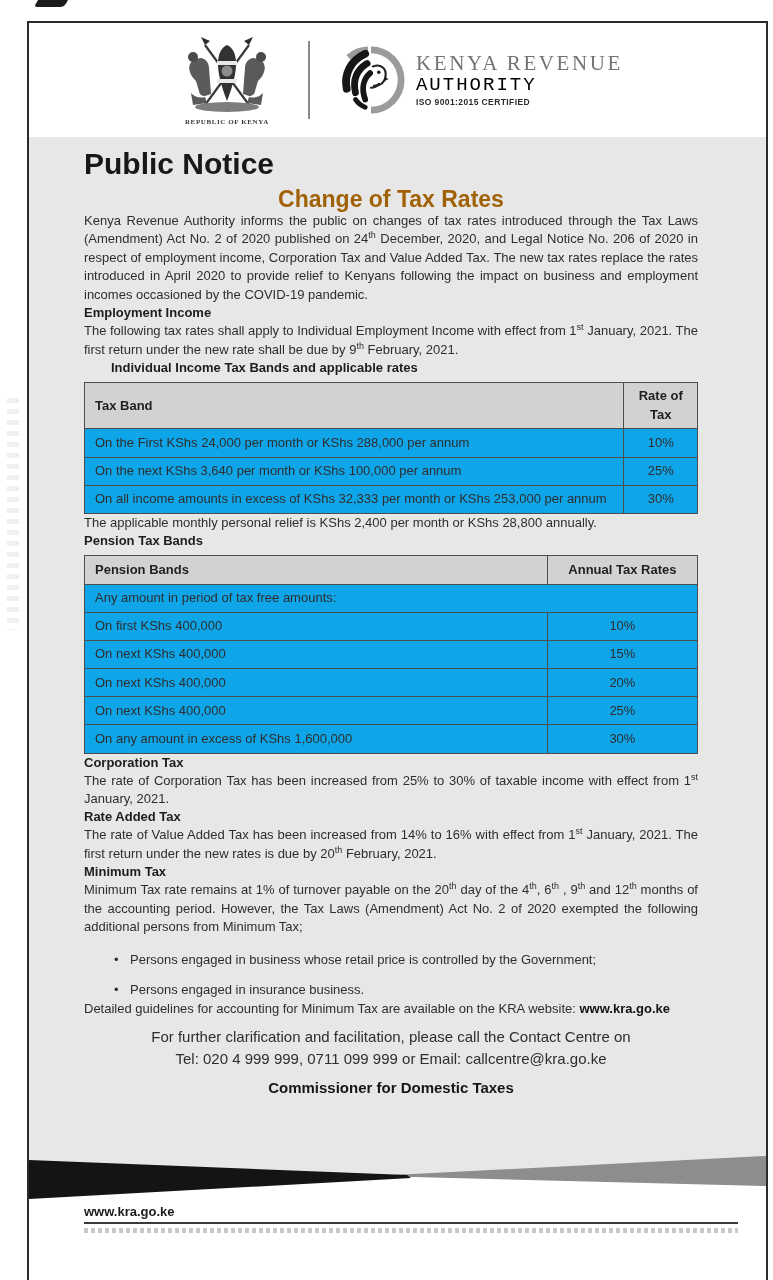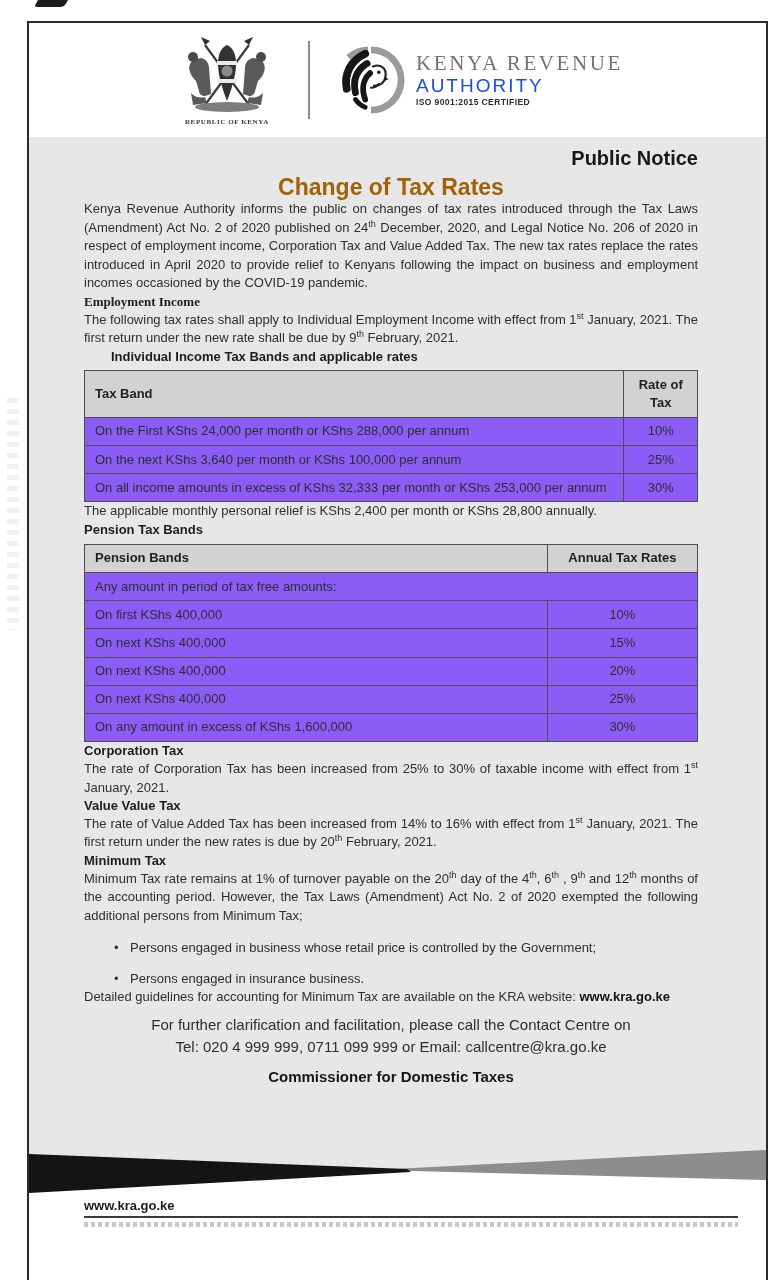--- a/index.html
+++ b/index.html
@@ -34,55 +34,55 @@
     letter-spacing:.6px;color:#3a3a3a;margin-top:1px;white-space:nowrap;
   }
   .logo-divider{width:2px;height:78px;background:#8a8a8a;}
   .kra-logo{display:flex;align-items:center;gap:10px;}
   .kra-text{display:flex;flex-direction:column;line-height:1;}
   .kra-name1{
     font-family:"Liberation Serif", serif;font-size:21px;letter-spacing:2.6px;
     color:#737373;white-space:nowrap;
   }
   .kra-name2{
-    font-family:Liberation Sans, sans-serif;font-size:19px;letter-spacing:2px;
-    color:#1d4ed8;margin-top:2px;
+    font-family:Liberation Mono, monospace;font-size:19px;letter-spacing:2px;
+    color:#000000;margin-top:2px;
   }
   .kra-iso{
     font-size:8.5px;font-weight:bold;color:#2c2c2c;letter-spacing:.4px;margin-top:3px;
   }
   
   .content{
     flex:1 1 auto;overflow:hidden;background:#e7e7e7;
     padding:10px 68px 4px 55px;
   }
   .title{
-    text-align:right;font-weight:bold;font-size:20px;line-height:1.15;
+    text-align:left;font-weight:bold;font-size:30px;line-height:1.15;
     color:#181818;margin:0;
   }
   .subtitle{
     text-align:center;font-weight:bold;font-size:23px;line-height:1.15;
     color:#a16207;margin:4px 0 0 0;
   }
   p.body{
     font-size:13px;line-height:1.42;margin:0;text-align:justify;color:#2e2e2e;
   }
   .intro{margin-top:14px;}
   h3.sec{
     font-size:13px;font-weight:bold;color:#1d1d1d;margin:0;line-height:1.38;
   }
-  .mt-emp{margin-top:16px;font-family:Liberation Serif, serif;}
+  .mt-emp{margin-top:16px;}
   .mt-cap{margin-top:16px;padding-left:27px;}
   .mt-pen{margin-top:24px;}
   .mt-corp{margin-top:20px;}
   .mt-vat{margin-top:20px;}
   .mt-min{margin-top:18px;}
   sup{font-size:9px;line-height:0;}
   table.tax{
-    width:100%;border-collapse:collapse;margin-top:5px;background:#8b5cf6;
+    width:100%;border-collapse:collapse;margin-top:5px;background:#0ea5e9;
     font-size:13px;color:#2e2e2e;
   }
   table.tax th, table.tax td{
     border:1px solid #4d4d4d;padding:4.5px 10px;line-height:1.4;
   }
   table.tax th{
     background:#d2d2d2;text-align:left;font-weight:bold;color:#1f1f1f;
   }
   table.tax th.rate, table.tax td.rate{text-align:center;}
   .col-rate-narrow{width:12%;}
@@ -245,21 +245,21 @@
       <tr>
         <td>On any amount in excess of KShs 1,600,000</td>
         <td class="rate">30%</td>
       </tr>
     </tbody>
       </table>
 
     <h3 class="sec mt-corp">Corporation Tax</h3>
     <p class="body">The rate of Corporation Tax has been increased from 25% to 30% of taxable income with effect from 1<sup>st</sup> January, 2021.</p>
 
-    <h3 class="sec mt-vat">Value Value Tax</h3>
+    <h3 class="sec mt-vat">Rate Added Tax</h3>
     <p class="body">The rate of Value Added Tax has been increased from 14% to 16% with effect from 1<sup>st</sup> January, 2021. The first return under the new rates is due by 20<sup>th</sup> February, 2021.</p>
 
     <h3 class="sec mt-min">Minimum Tax</h3>
     <p class="body">Minimum Tax rate remains at 1% of turnover payable on the 20<sup>th</sup> day of the 4<sup>th</sup>, 6<sup>th</sup> , 9<sup>th</sup> and 12<sup>th</sup> months of the accounting period. However, the Tax Laws (Amendment) Act No. 2 of 2020 exempted the following additional persons from Minimum Tax;</p>
 
     <div class="bullet-row">
       <span class="bullet-dot">•</span>
       <span>Persons engaged in business whose retail price is controlled by the Government;</span>
     </div>
     <div class="bullet-row">

